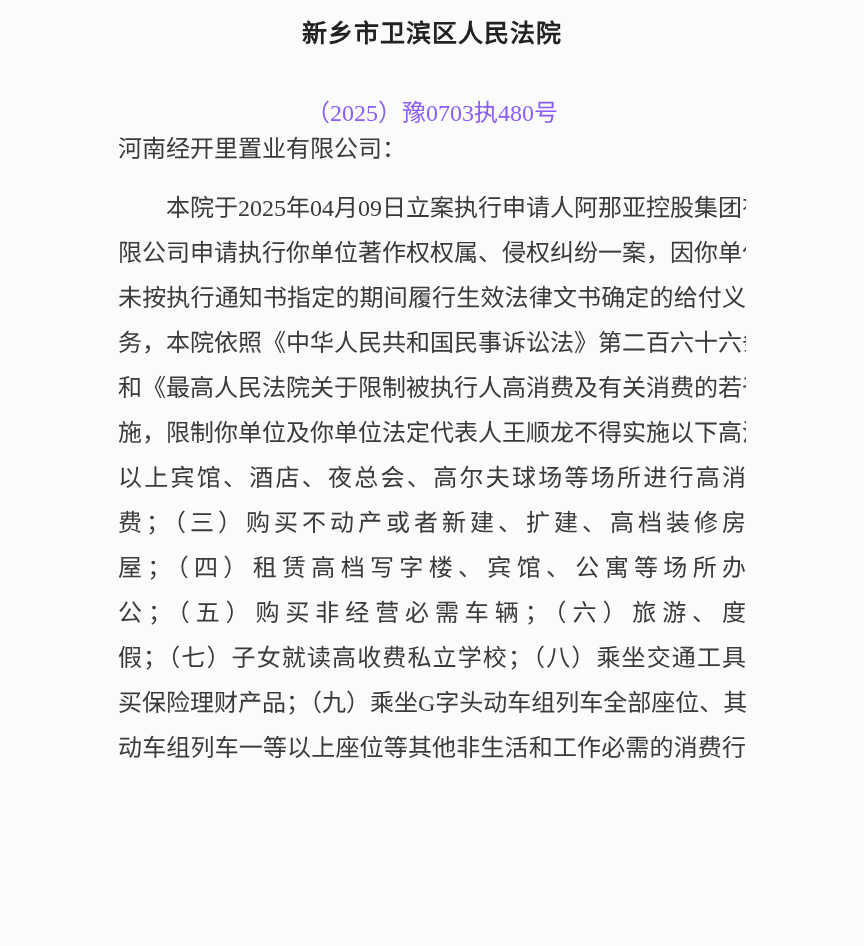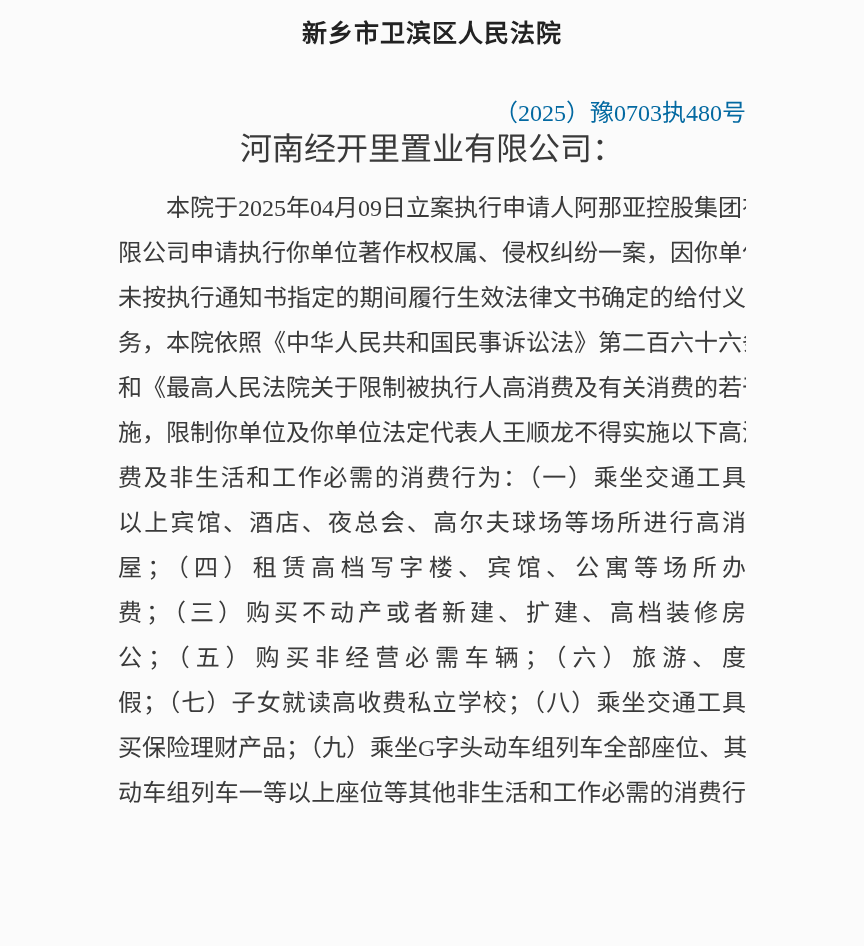--- a/index.html
+++ b/index.html
@@ -26,29 +26,29 @@
   .doc-title {
     text-align: center;
     font-size: 25px;
     font-weight: 700;
     color: #222222;
     line-height: 40px;
     letter-spacing: 1px;
   }
   .case-number {
     margin-top: 46px;
-    text-align: right;
+    text-align: center;
     font-size: 24px;
     line-height: 26px;
-    color: #0369a1;
+    color: #8b5cf6;
   }
   .addressee {
     margin-top: 10px;
-    text-align: center;
-    font-size: 32px;
+    text-align: left;
+    font-size: 24px;
     line-height: 26px;
     color: #3a3a3a;
   }
   .doc-body {
     margin-top: 24px;
   }
   .body-line {
     font-size: 24px;
     line-height: 45px;
     height: 45px;
@@ -76,24 +76,23 @@
 
     <div class="addressee">河南经开里置业有限公司：</div>
 
     <div class="doc-body">
       <div class="body-line indent">本院于2025年04月09日立案执行申请人阿那亚控股集团有</div>
       <div class="body-line">限公司申请执行你单位著作权权属、侵权纠纷一案，因你单位</div>
       <div class="body-line">未按执行通知书指定的期间履行生效法律文书确定的给付义</div>
       <div class="body-line">务，本院依照《中华人民共和国民事诉讼法》第二百六十六条</div>
       <div class="body-line">和《最高人民法院关于限制被执行人高消费及有关消费的若干</div>
       <div class="body-line">施，限制你单位及你单位法定代表人王顺龙不得实施以下高消</div>
-      <div class="body-line">费及非生活和工作必需的消费行为：（一）乘坐交通工具</div>
       <div class="body-line">以上宾馆、酒店、夜总会、高尔夫球场等场所进行高消</div>
+      <div class="body-line">费；（三）购买不动产或者新建、扩建、高档装修房</div>
       <div class="body-line">屋；（四）租赁高档写字楼、宾馆、公寓等场所办</div>
-      <div class="body-line">费；（三）购买不动产或者新建、扩建、高档装修房</div>
       <div class="body-line">公；（五）购买非经营必需车辆；（六）旅游、度</div>
       <div class="body-line">假；（七）子女就读高收费私立学校；（八）乘坐交通工具</div>
       <div class="body-line">买保险理财产品；（九）乘坐G字头动车组列车全部座位、其他</div>
       <div class="body-line">动车组列车一等以上座位等其他非生活和工作必需的消费行</div>
     </div>
 
   </div>
 </div>
 
 </body></html>

